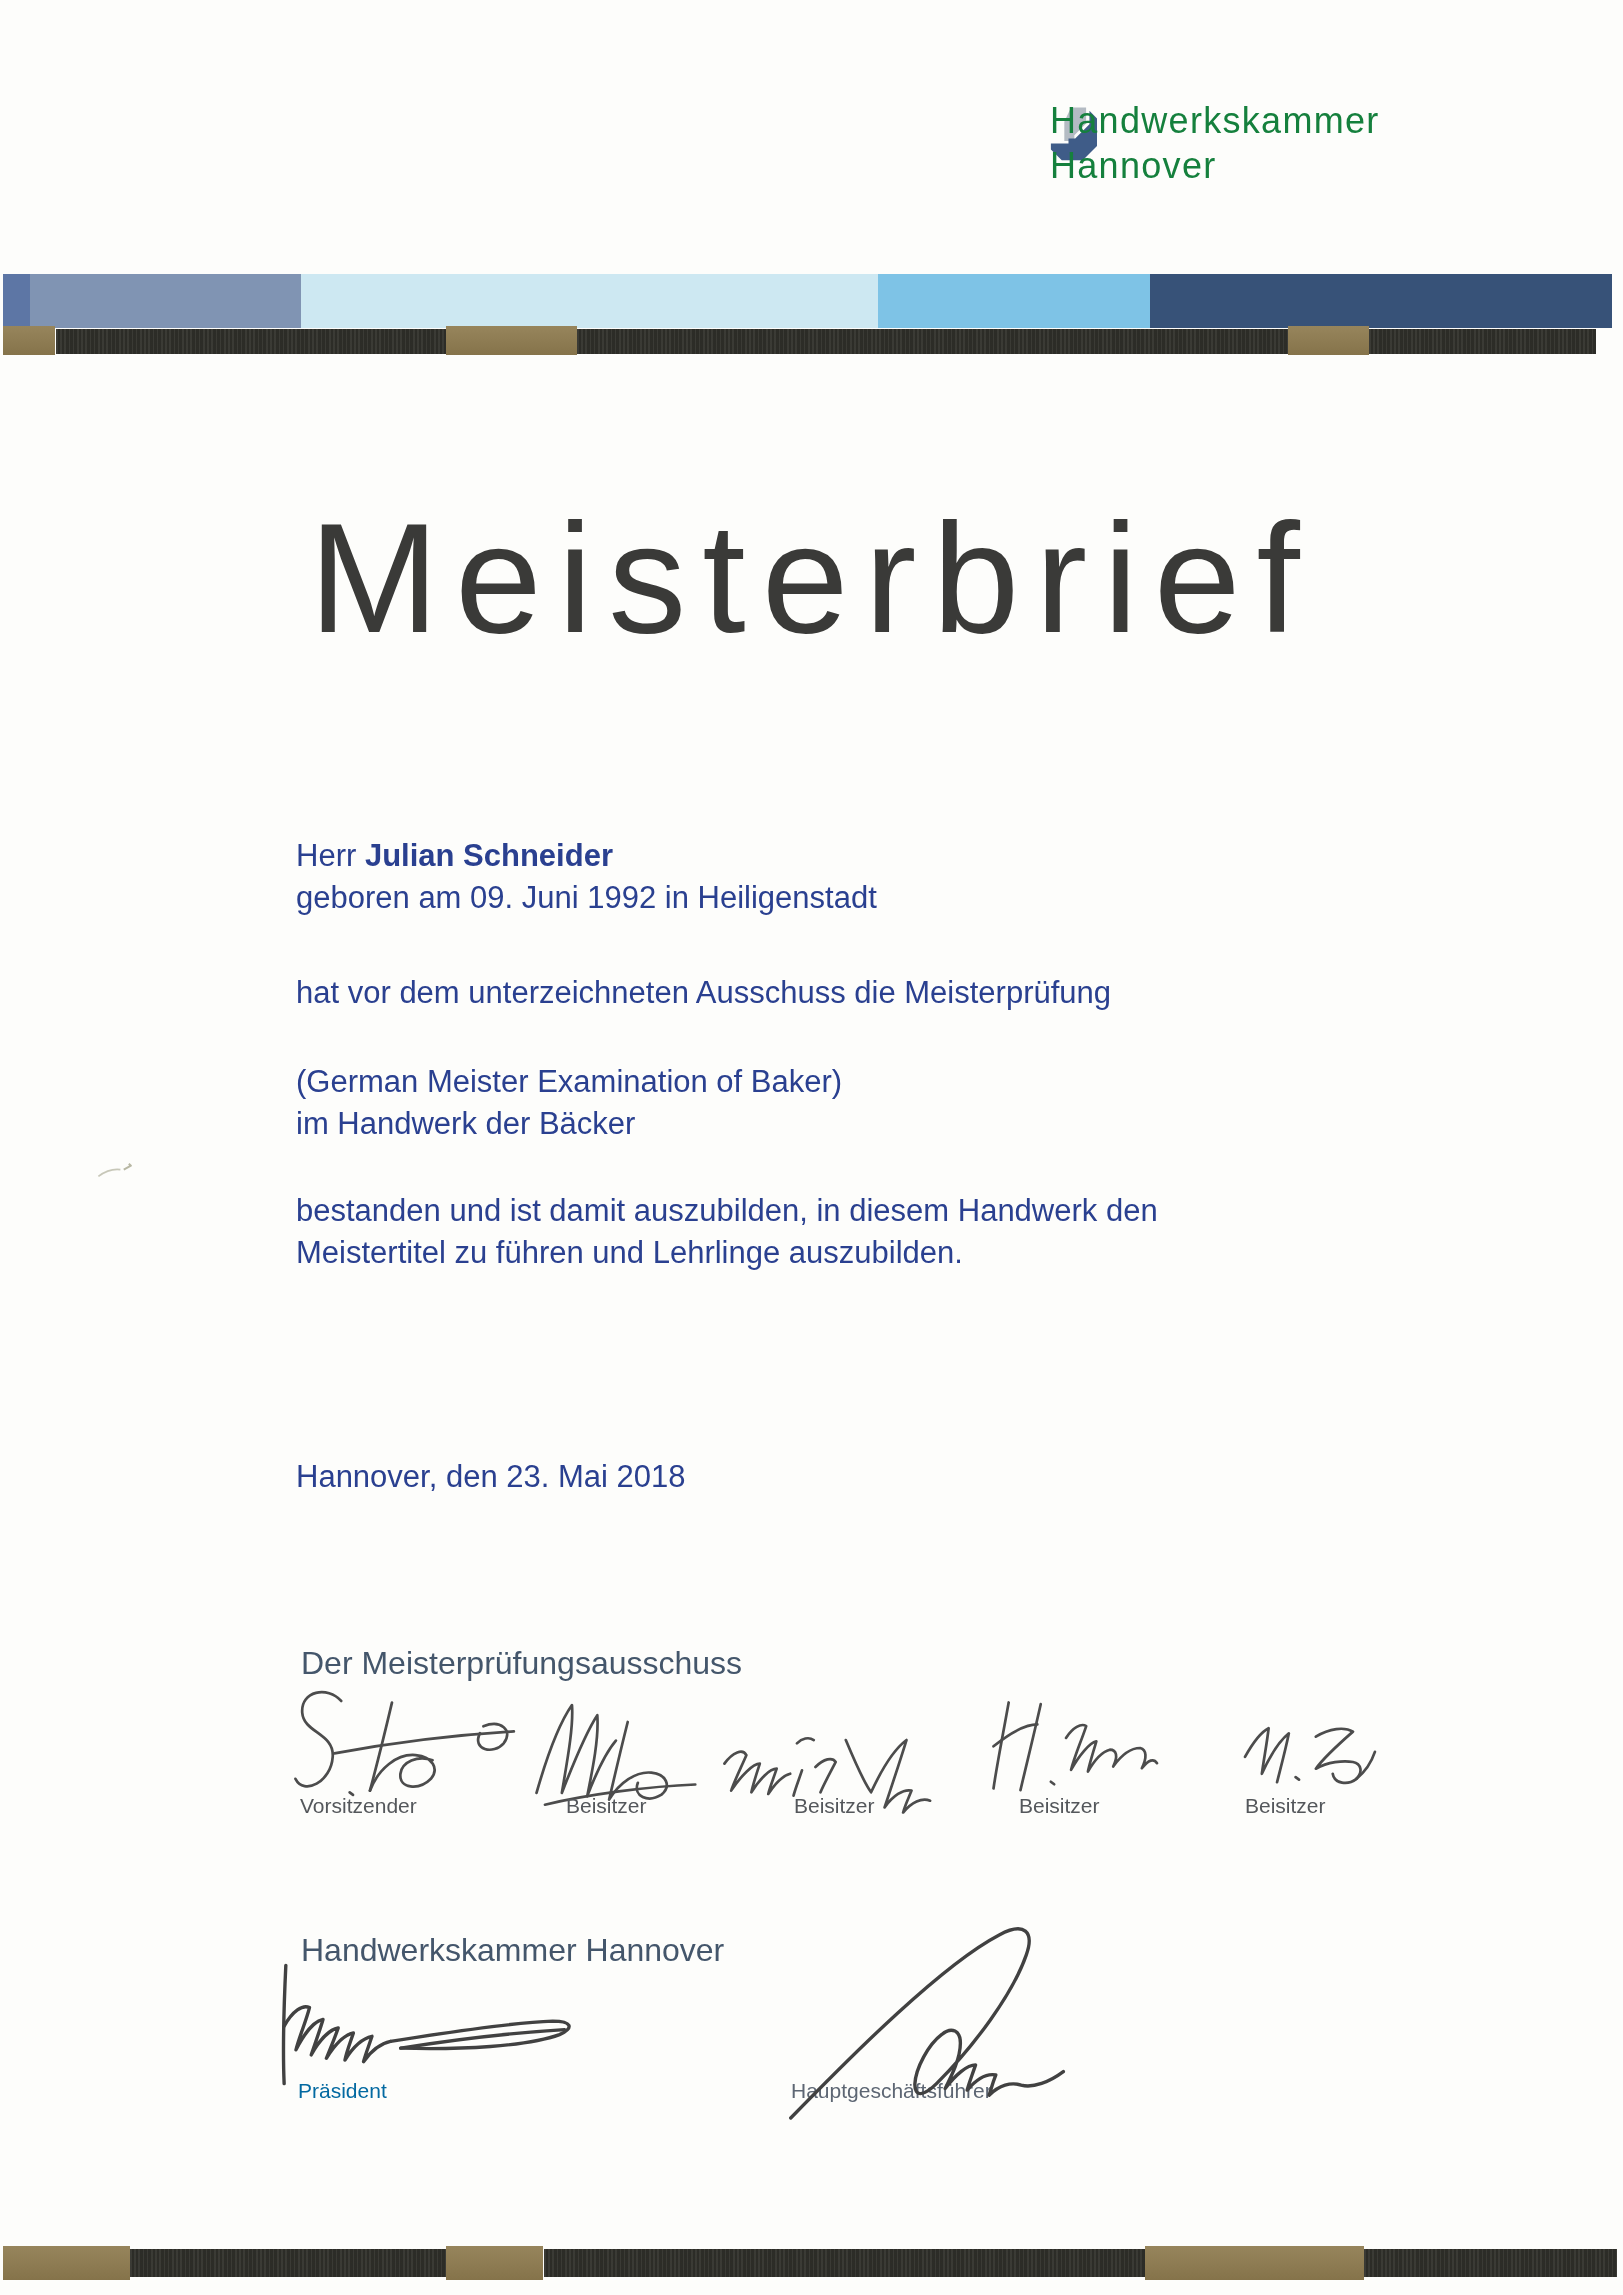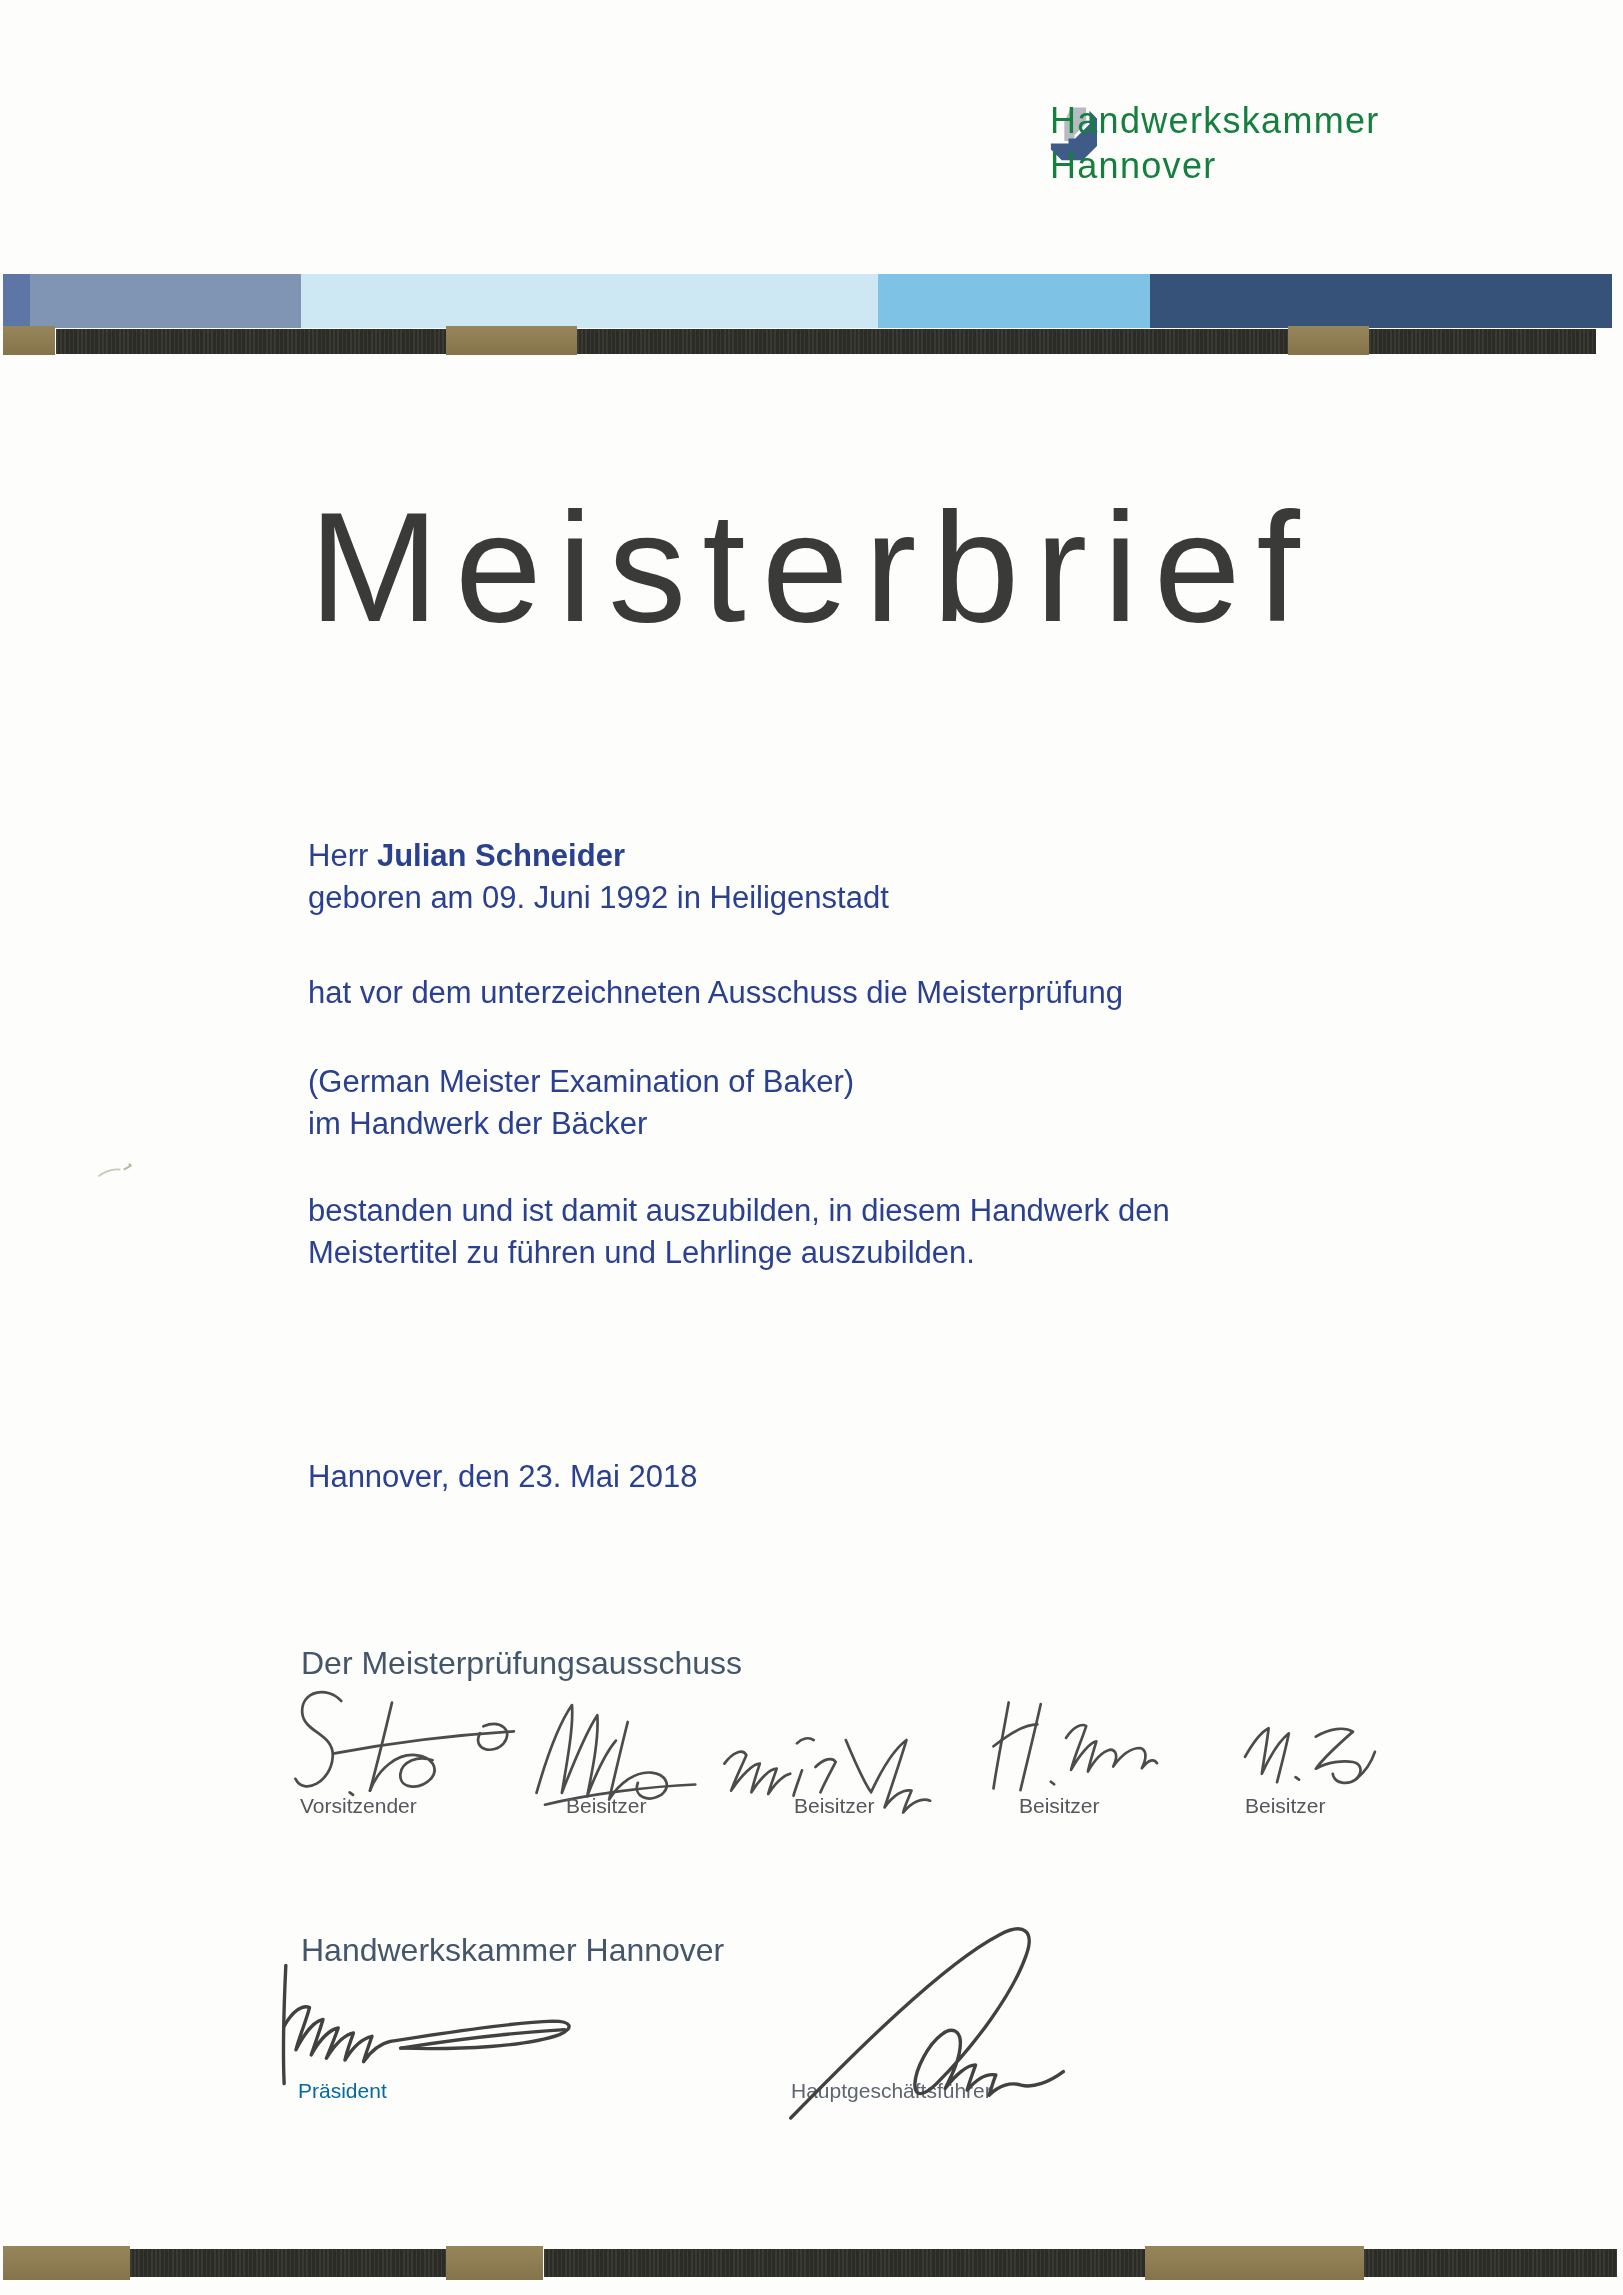--- a/index.html
+++ b/index.html
@@ -23,28 +23,28 @@
   .goldband-bottom{left:0;top:2246px;width:1623px;height:34px;}
   .dark-strip{
     position:absolute;
     background:#30302a;
     background-image:repeating-linear-gradient(90deg,rgba(255,255,255,0.05) 0 1.7px,rgba(0,0,0,0.08) 1.7px 4.2px);
   }
   .gold-square{position:absolute;background:#8d7b52;background-image:linear-gradient(180deg,#97855c 0%,#85734a 100%);}
 
   
   .title{
-    left:309px;top:489px;
+    left:309px;top:500px;
     font-size:156px;line-height:156px;letter-spacing:16px;
     font-weight:400;color:#3a3a38;white-space:nowrap;
   }
 
   
   .bodytext{
-    left:308px;color:#2a4090;font-size:31px;line-height:42px;white-space:nowrap;
+    left:296px;color:#2a4090;font-size:31px;line-height:42px;white-space:nowrap;
   }
   .bold{font-weight:bold;}
 
   
   .sect-heading{color:#44566b;font-size:32px;line-height:39px;white-space:nowrap;font-weight:500;}
   .sig-label{color:#54575b;font-size:21px;line-height:27px;white-space:nowrap;}
   .sig-label.light{color:#0369a1;}
   .sig-label.slate{color:#5d6673;}
 
   svg{display:block;overflow:visible;}

